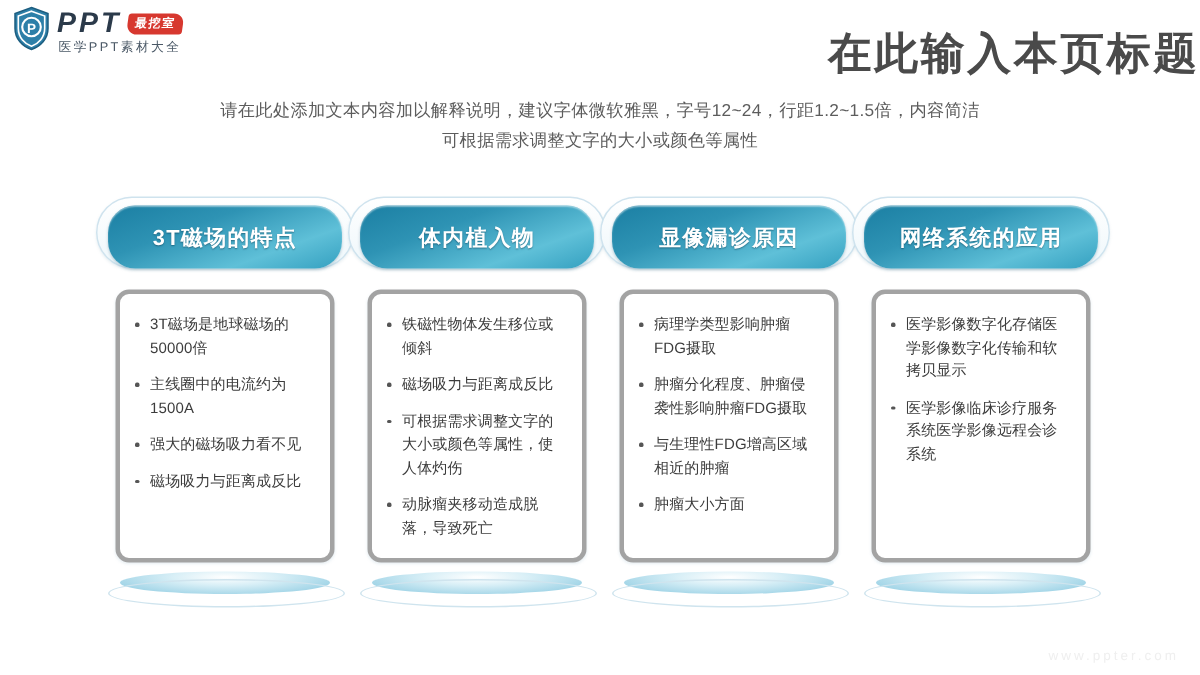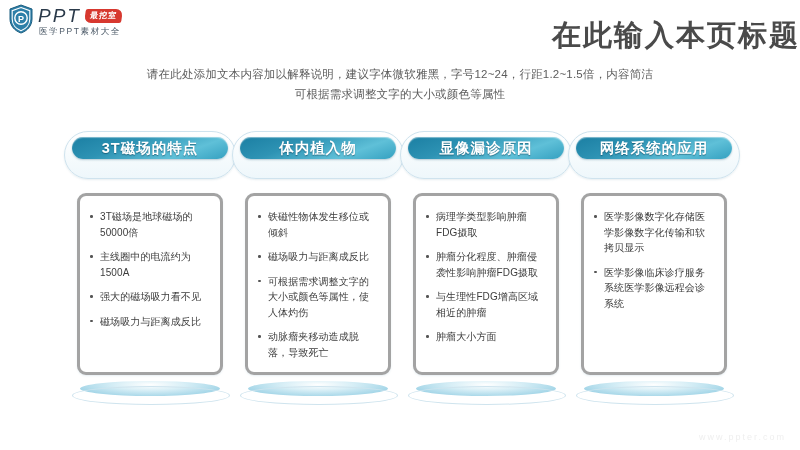--- a/index.html
+++ b/index.html
@@ -7,21 +7,21 @@
     width:800px;height:450px;overflow:hidden;background:#ffffff;
     font-family:"Liberation Sans","DejaVu Sans",sans-serif;
     position:relative;
   }
   
   .logo{position:absolute;left:8px;top:4px;display:flex;align-items:flex-start;}
   .logo-shield{width:26px;height:30px;flex:0 0 auto;margin-right:4px;}
   .logo-right{display:flex;flex-direction:column;padding-top:2px;}
   .logo-row1{display:flex;align-items:center;}
   .logo-ppt{
-    font-size:19px;font-weight:normal;font-style:italic;color:#2b3a4a;
+    font-size:19px;font-weight:bold;font-style:italic;color:#2b3a4a;
     letter-spacing:2px;line-height:1;font-family:"Liberation Sans",sans-serif;
   }
   .logo-badge{
     background:#d7382f;color:#ffffff;font-size:8px;line-height:1;
     padding:3px 5px 3px 5px;border-radius:2px 7px 2px 7px;margin-left:4px;
     letter-spacing:1px;font-weight:bold;transform:skewX(-8deg);
   }
   .logo-sub{
     font-size:8.5px;color:#4a5866;letter-spacing:1.6px;margin-top:2px;line-height:1;text-align:center;
   }
@@ -46,21 +46,21 @@
   .pill-wrap{
     position:relative;width:172px;height:48px;
   }
   .pill-ring{
     position:absolute;left:0;top:0;width:170px;height:46px;
     border-radius:24px;border:1px solid #cfe3ee;
     background:linear-gradient(180deg,#ffffff 0%,#eef7fb 100%);
     box-shadow:0 1px 2px rgba(120,160,180,.18);
   }
   .pill{
-    position:absolute;left:8px;top:6px;width:156px;height:22px;
+    position:absolute;left:8px;top:6px;width:156px;height:42px;
     border-radius:18px;
     background:linear-gradient(160deg,#1b7fa3 0%,#2e93b4 35%,#5fc0d8 72%,#34a0c0 100%);
     box-shadow:inset 0 1px 1px rgba(255,255,255,.45),0 1px 2px rgba(30,90,120,.3);
     display:flex;align-items:center;justify-content:center;
   }
   .pill-label{
     color:#ffffff;font-size:14.5px;font-weight:bold;letter-spacing:1px;
     text-shadow:0 1px 1px rgba(0,40,60,.45);
   }
 

